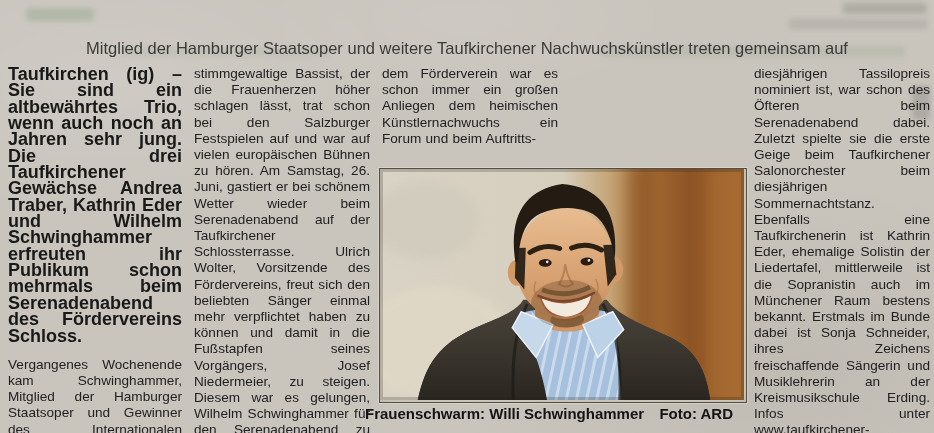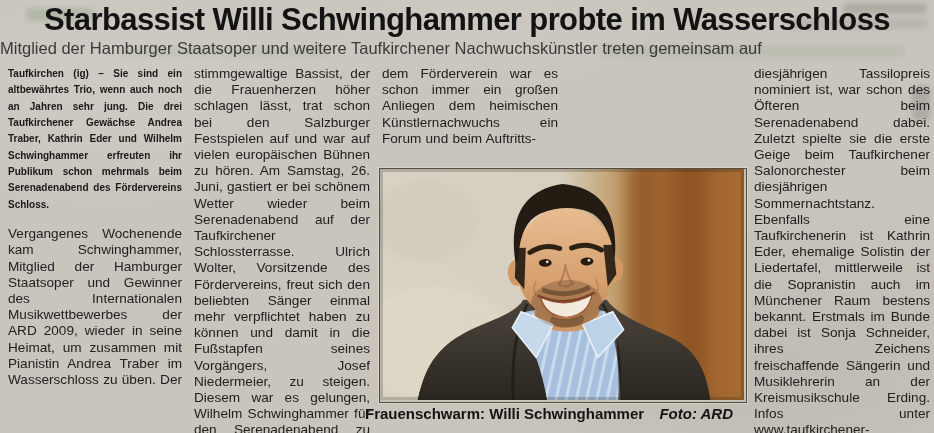--- a/index.html
+++ b/index.html
@@ -20,62 +20,61 @@
   .b3{left:788px;top:19px;width:140px;height:10px;background:rgba(110,110,104,.18);}
   .b4{left:600px;top:46px;width:305px;height:11px;background:rgba(118,142,108,.15);}
   .b5{left:120px;top:47px;width:210px;height:10px;background:rgba(118,142,108,.11);}
   .b6{left:912px;top:86px;width:18px;height:34px;background:rgba(80,78,72,.22);}
 
   .headline{
     position:absolute;top:2px;left:0;width:100%;margin:0;text-align:center;
     font-size:31px;font-weight:700;letter-spacing:-.6px;color:#131313;
   }
   .subheadline{
-    position:absolute;top:39px;left:0;width:100%;margin:0;
+    position:absolute;top:39px;left:0;width:100%;margin:0;text-align:center;
     font-size:16.5px;font-weight:400;color:#3a3a3a;
   }
   .col{
     position:absolute;top:66px;height:367px;overflow:hidden;
     font-size:13.6px;line-height:16.2px;text-align:justify;color:#212121;
     hyphens:auto;-webkit-hyphens:auto;word-spacing:.5px;
   }
   .col p{margin:0;}
   .col1{left:8px;width:174px;}
-  .col1 .lead{font-weight:700;font-size:10px;line-height:16.35px;color:#191919;margin-bottom:13px;}
+  .col1 .lead{font-weight:700;font-size:18px;line-height:16.35px;color:#191919;margin-bottom:13px;}
   .col2{left:194px;width:176px;}
   .col3{left:382px;width:176px;height:98px;}
   .col4{left:568px;width:176px;height:98px;}
   .col5{left:754px;width:176px;}
 
   .photo{
     position:absolute;left:379px;top:168px;width:366px;height:233px;margin:0;
     border:1px solid #524f47;background:#d8d2c4;
     box-shadow:0 0 0 1px rgba(255,255,255,.25), inset 0 0 18px rgba(50,40,25,.18);
   }
   .photo svg{display:block;}
   .captionrow{
     position:absolute;left:365px;top:405px;width:368px;
     display:flex;justify-content:space-between;align-items:flex-start;
     font-size:15px;font-weight:700;color:#141414;
   }
-  .credit{font-style:italic;}
+  .credit{}
 </style>
 </head>
 <body>
 
 <div class="page">
 
   <div class="bleed b1"></div>
   <div class="bleed b2"></div>
   <div class="bleed b3"></div>
   <div class="bleed b4"></div>
   <div class="bleed b5"></div>
   <div class="bleed b6"></div>
 
-  <h1 class="headline">Starbassist Willi Schwinghammer probte im Wasserschloss</h1>
   <h2 class="subheadline">Mitglied der Hamburger Staatsoper und weitere Taufkirchener Nachwuchskünstler treten gemeinsam auf</h2>
 
   <div class="col col1">
     <p class="lead">Taufkirchen (ig) – Sie sind ein altbewährtes Trio, wenn auch noch an Jahren sehr jung. Die drei Taufkirchener Gewächse Andrea Traber, Kathrin Eder und Wilhelm Schwinghammer erfreuten ihr Publikum schon mehrmals beim Serenadenabend des Fördervereins Schloss.</p>
     <p>Vergangenes Wochenende kam Schwinghammer, Mitglied der Hamburger Staatsoper und Gewinner des Internationalen Musikwettbewerbes der ARD 2009, wieder in seine Heimat, um zusammen mit Pianistin Andrea Traber im Wasserschloss zu üben. Der</p>
   </div>
   <div class="col col2">
     <p>stimmgewaltige Bassist, der die Frauenherzen höher schlagen lässt, trat schon bei den Salzburger Festspielen auf und war auf vielen europäischen Bühnen zu hören. Am Samstag, 26. Juni, gastiert er bei schönem Wetter wieder beim Serenadenabend auf der Taufkirchener Schlossterrasse. Ulrich Wolter, Vorsitzende des Fördervereins, freut sich den beliebten Sänger einmal mehr verpflichtet haben zu können und damit in die Fußstapfen seines Vorgängers, Josef Niedermeier, zu steigen. Diesem war es gelungen, Wilhelm Schwinghammer für den Serenadenabend zu gewinnen. Niedermaier und</p>
   </div>
   <div class="col col3">

